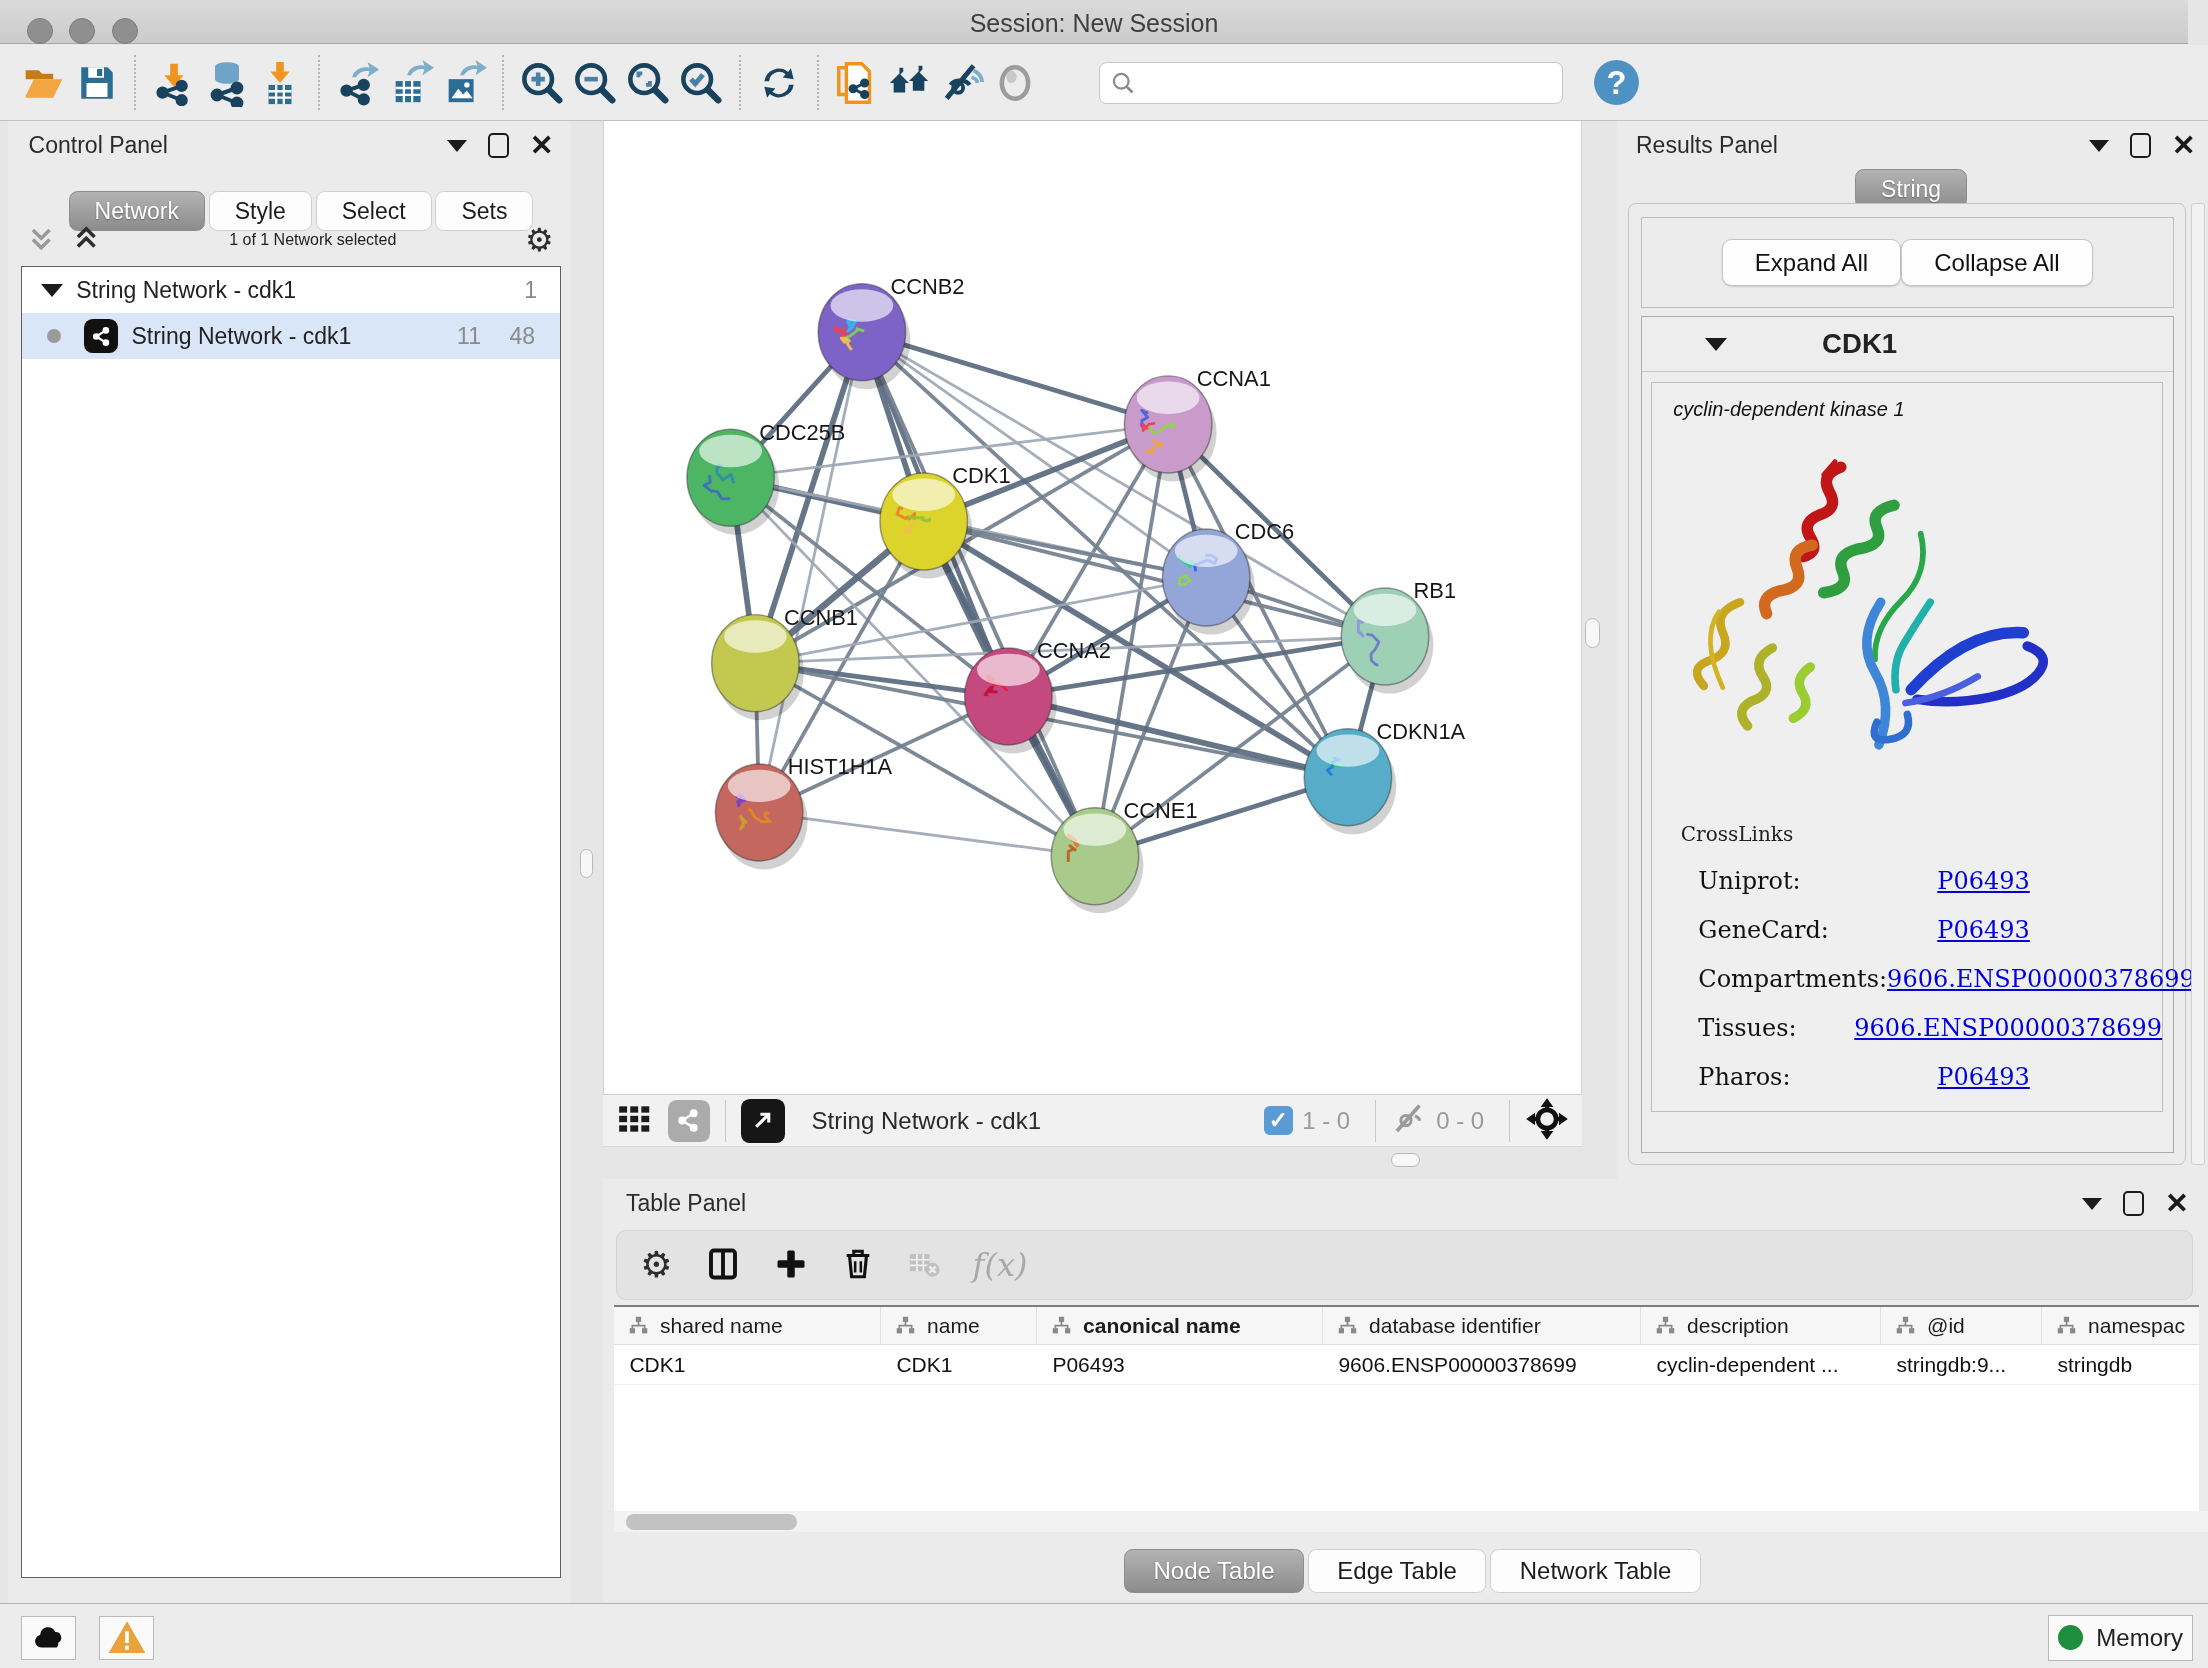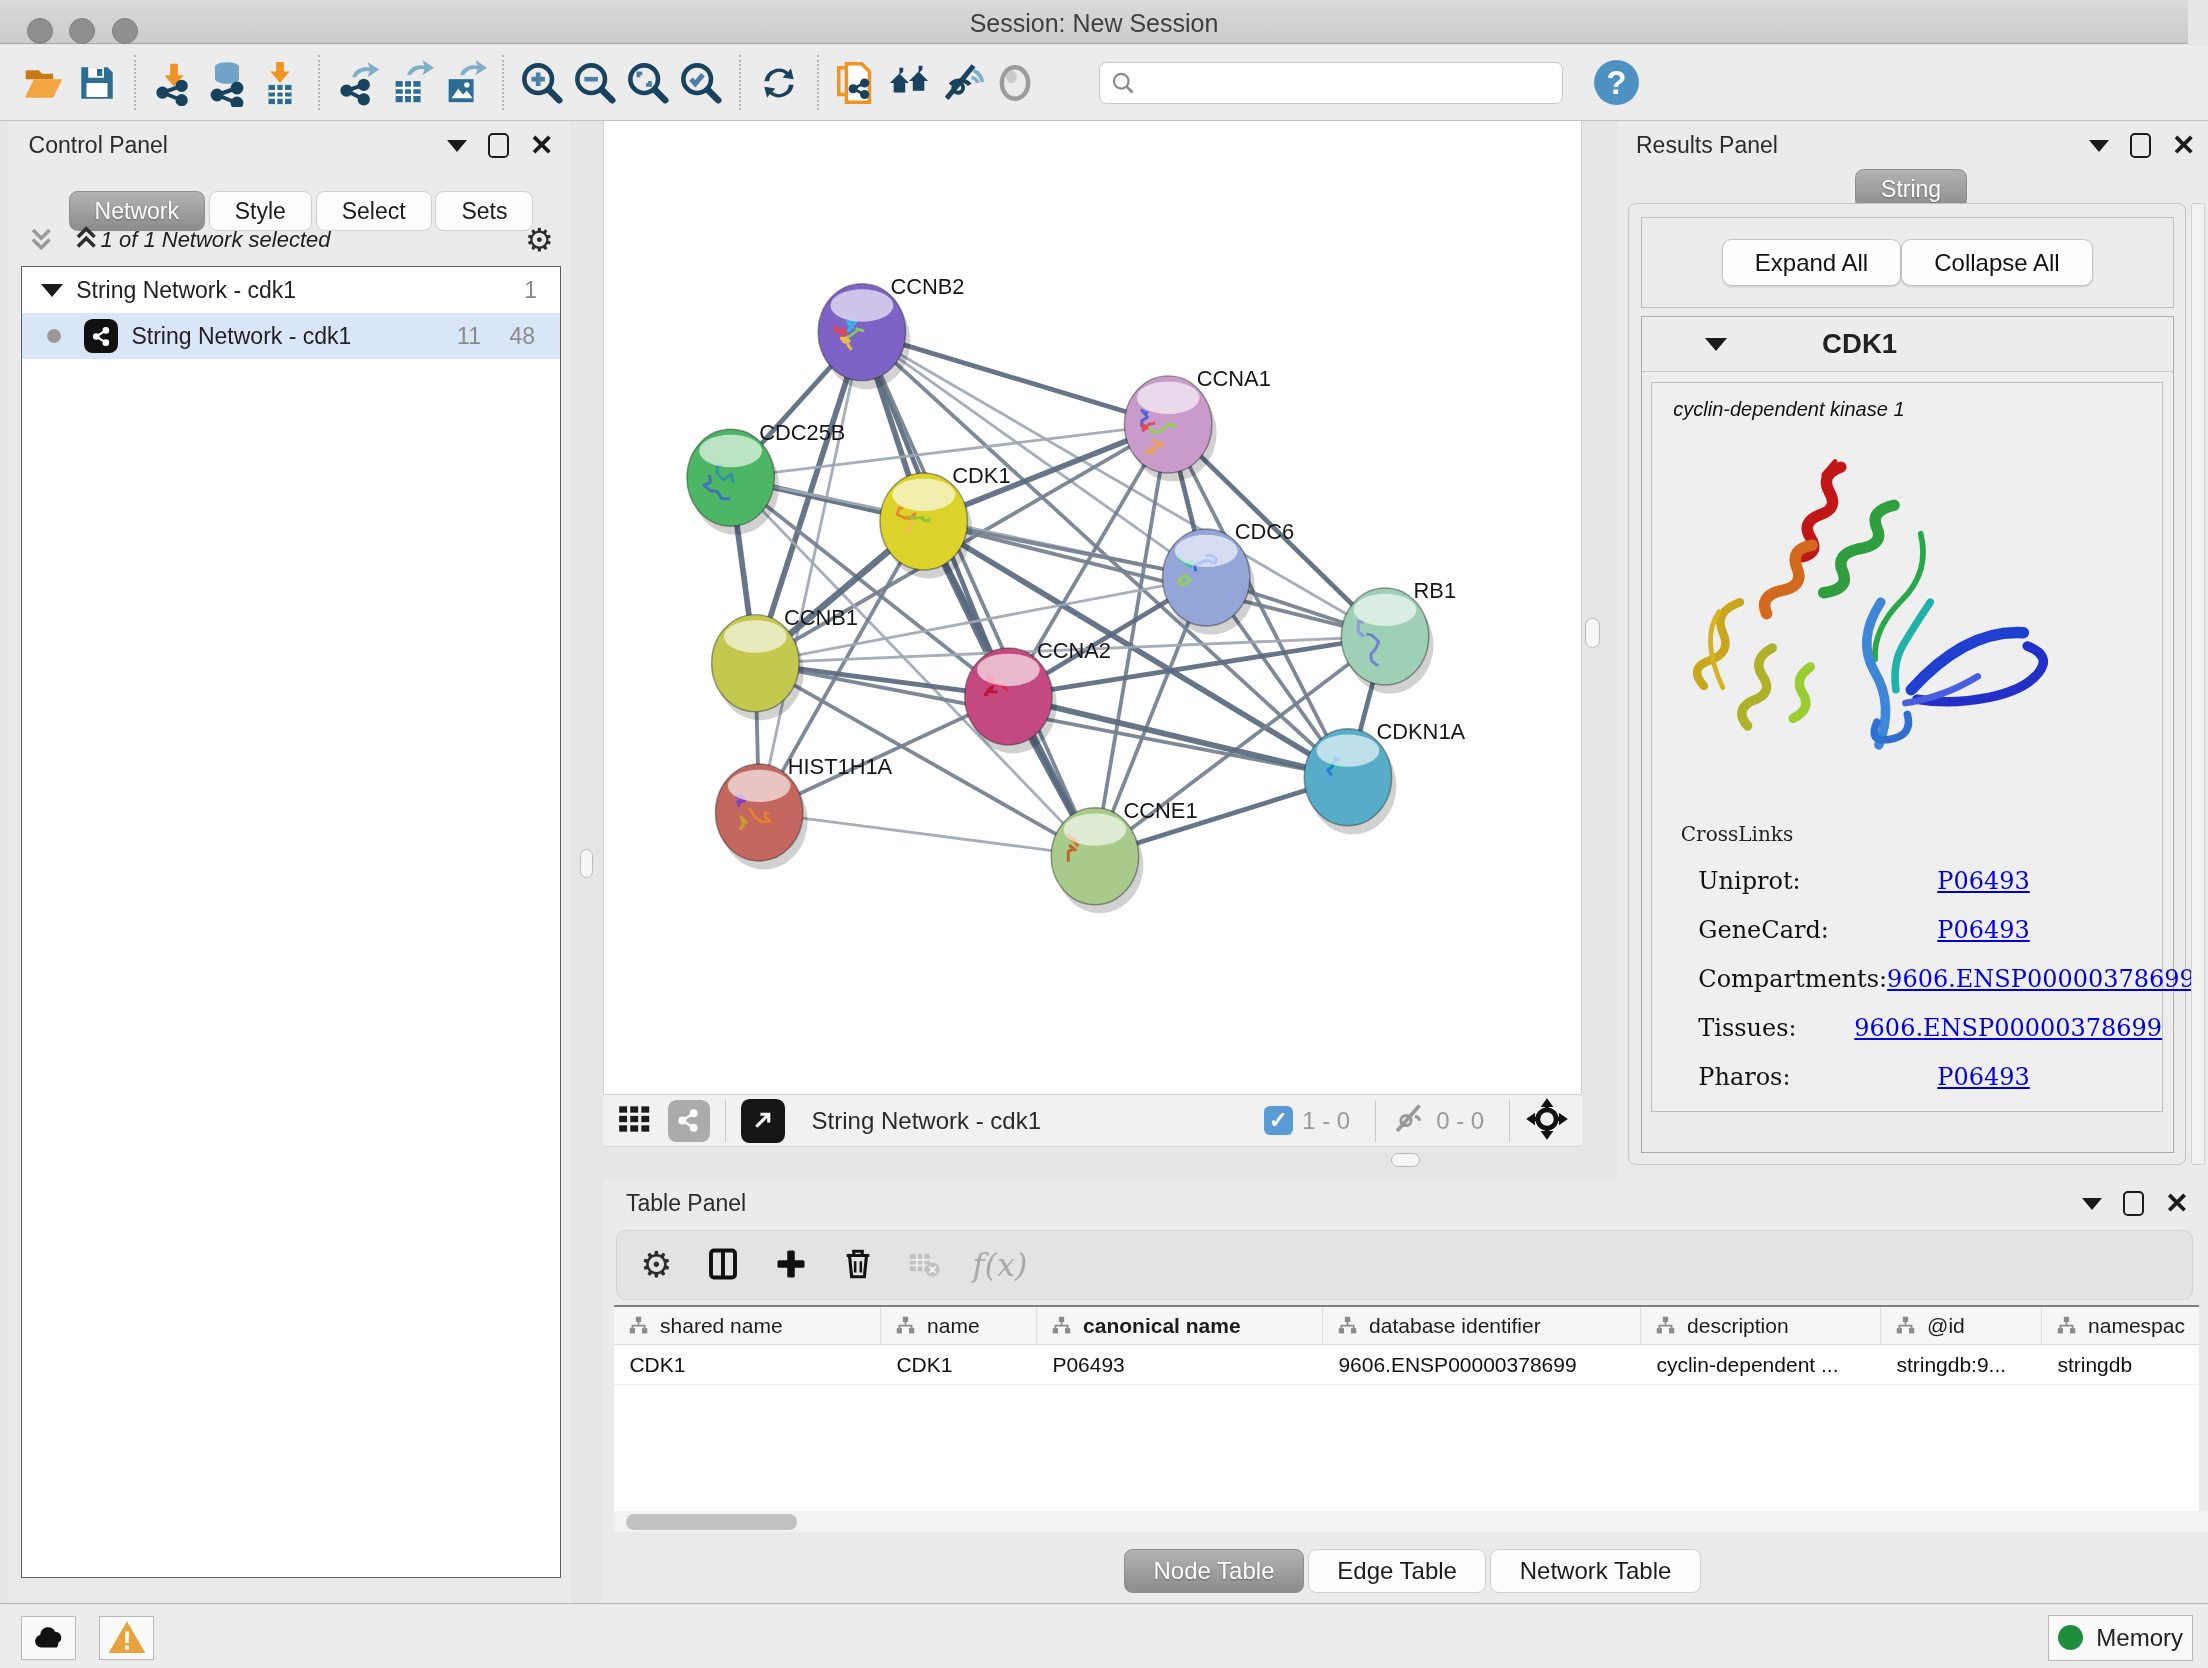--- a/index.html
+++ b/index.html
@@ -31,21 +31,21 @@
   .tab{display:inline-block;border-radius:8.6px;padding:5.7px 25px;font-size:23px;background:#FDFDFD;
        border:1px solid #CFCFCF;color:#1c1c1c;margin-right:3.8px;}
   .tab.active{background:linear-gradient(#B3B3B3,#8C8C8C);color:#fff;border-color:#8C8C8C;
               text-shadow:0 1px 1.9px rgba(0,0,0,.35);}
   
   #control-panel{position:absolute;left:7.6px;top:121px;width:563px;height:1482px;background:#EBEBEB;}
   #cp-header{position:absolute;left:21px;right:17px;top:7.6px;height:34px;display:flex;align-items:center;}
   #cp-header .win-icons{margin-left:auto;}
   #cp-tabs{position:absolute;left:61px;top:62px;height:46px;margin-top:8px;}
   #cp-sub{position:absolute;left:19px;right:17px;top:99px;height:40px;display:flex;align-items:center;}
-  #cp-sub-label{flex:1;text-align:left;font-size:22px;color:#1e1e1e;font-style:italic;}
+  #cp-sub-label{flex:1;text-align:center;font-size:16px;color:#1e1e1e;}
   .gear{font-size:32px;color:#2d2d2d;line-height:32px;}
   #cp-tree{position:absolute;left:13.3px;right:9.5px;top:145px;bottom:25px;background:#fff;
            border:1.9px solid #5F5F5F;}
   .tree-row{position:relative;height:46px;display:flex;align-items:center;font-size:23px;}
   .tree-row .count{color:#8a8a8a;}
   #tree-row-child{background:#D9E6F8;}
   .disc{width:0;height:0;border-left:11.4px solid transparent;border-right:11.4px solid transparent;
         border-top:13.3px solid #1b1b1b;margin:0 13.3px 0 19px;}
   .dot{width:14.3px;height:14.3px;border-radius:50%;background:#9a9a9a;margin:0 23px 0 25px;}
   .share-badge{width:34px;height:34px;border-radius:8.6px;background:#111;display:flex;align-items:center;

